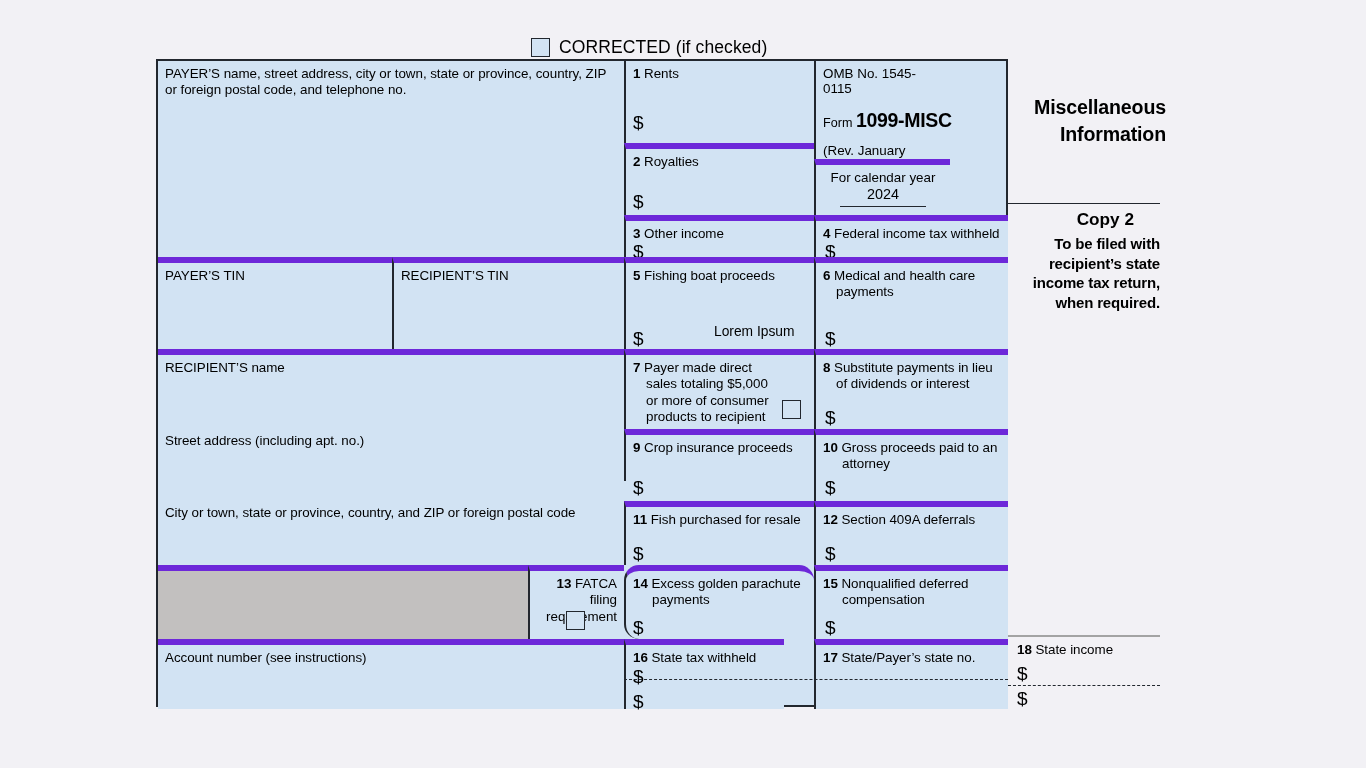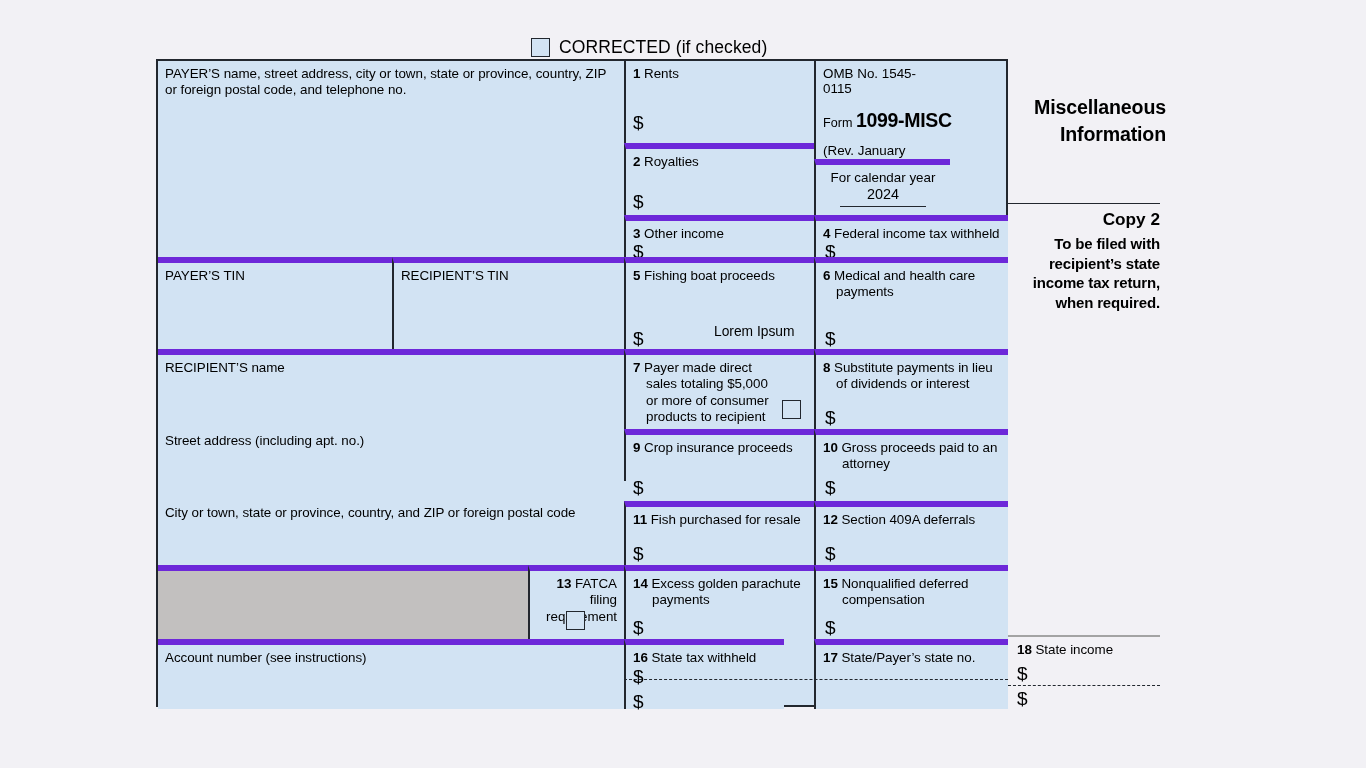--- a/index.html
+++ b/index.html
@@ -110,21 +110,21 @@
     font-weight: bold;
     line-height: 27px;
     letter-spacing: -0.15px;
   }
   #copy-rule {
     left: 1008px; top: 203px;
     width: 152px; height: 0;
     border-top: 1.8px solid #22272e;
   }
   #copy-title {
-    left: 1008px; top: 208px;
+    left: 982px; top: 208px;
     width: 152px;
     text-align: right;
     font-size: 17.2px;
     font-weight: bold;
     line-height: 22px;
   }
   #copy-desc {
     left: 1000px; top: 234px;
     width: 160px;
     text-align: right;
@@ -286,21 +286,21 @@
     </div>
 
     <div class="cell gray bt" style="left:0;top:504px;width:370px;height:74px;"></div>
 
     <div class="cell bt bl" style="left:370px;top:504px;width:96px;height:74px;">
       <div class="lbl" style="text-align:right;"><span class="num">13</span>
         <span>FATCA filing requirement</span></div>
       <span class="chk" style="position:absolute;left:36px;bottom:9px;background:#d2e3f3;"></span>
     </div>
 
-    <div class="cell bt bl" style="left:466px;top:504px;width:190px;height:74px;">
+    <div class="cell bt bl" style="left:466px;top:504px;width:190px;height:74px;border-radius:15px;">
       <div class="lbl ind" style="padding-left:19px;text-indent:-19px;"><span class="num">14</span>
         <span>Excess golden parachute payments</span></div>
       <div class="dollar" style="top:47px;">$</div>
       <div class="value-text" style="left:28px;top:52px;"></div>
     </div>
 
     <div class="cell bt bl" style="left:656px;top:504px;width:194px;height:74px;">
       <div class="lbl ind" style="padding-left:19px;text-indent:-19px;"><span class="num">15</span>
         <span>Nonqualified deferred compensation</span></div>
       <div class="dollar c3" style="top:47px;">$</div>

